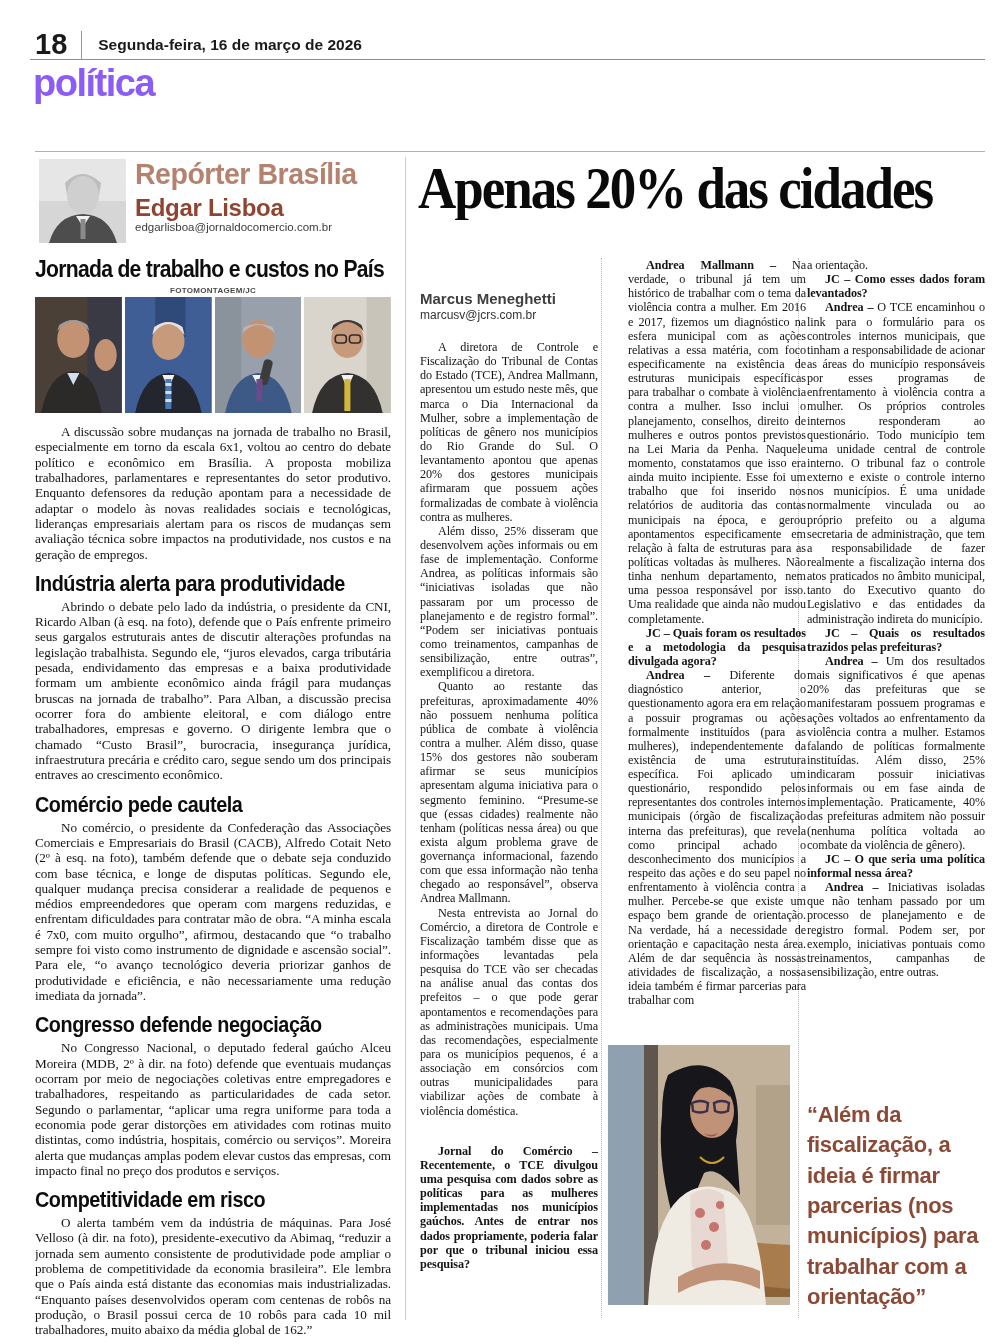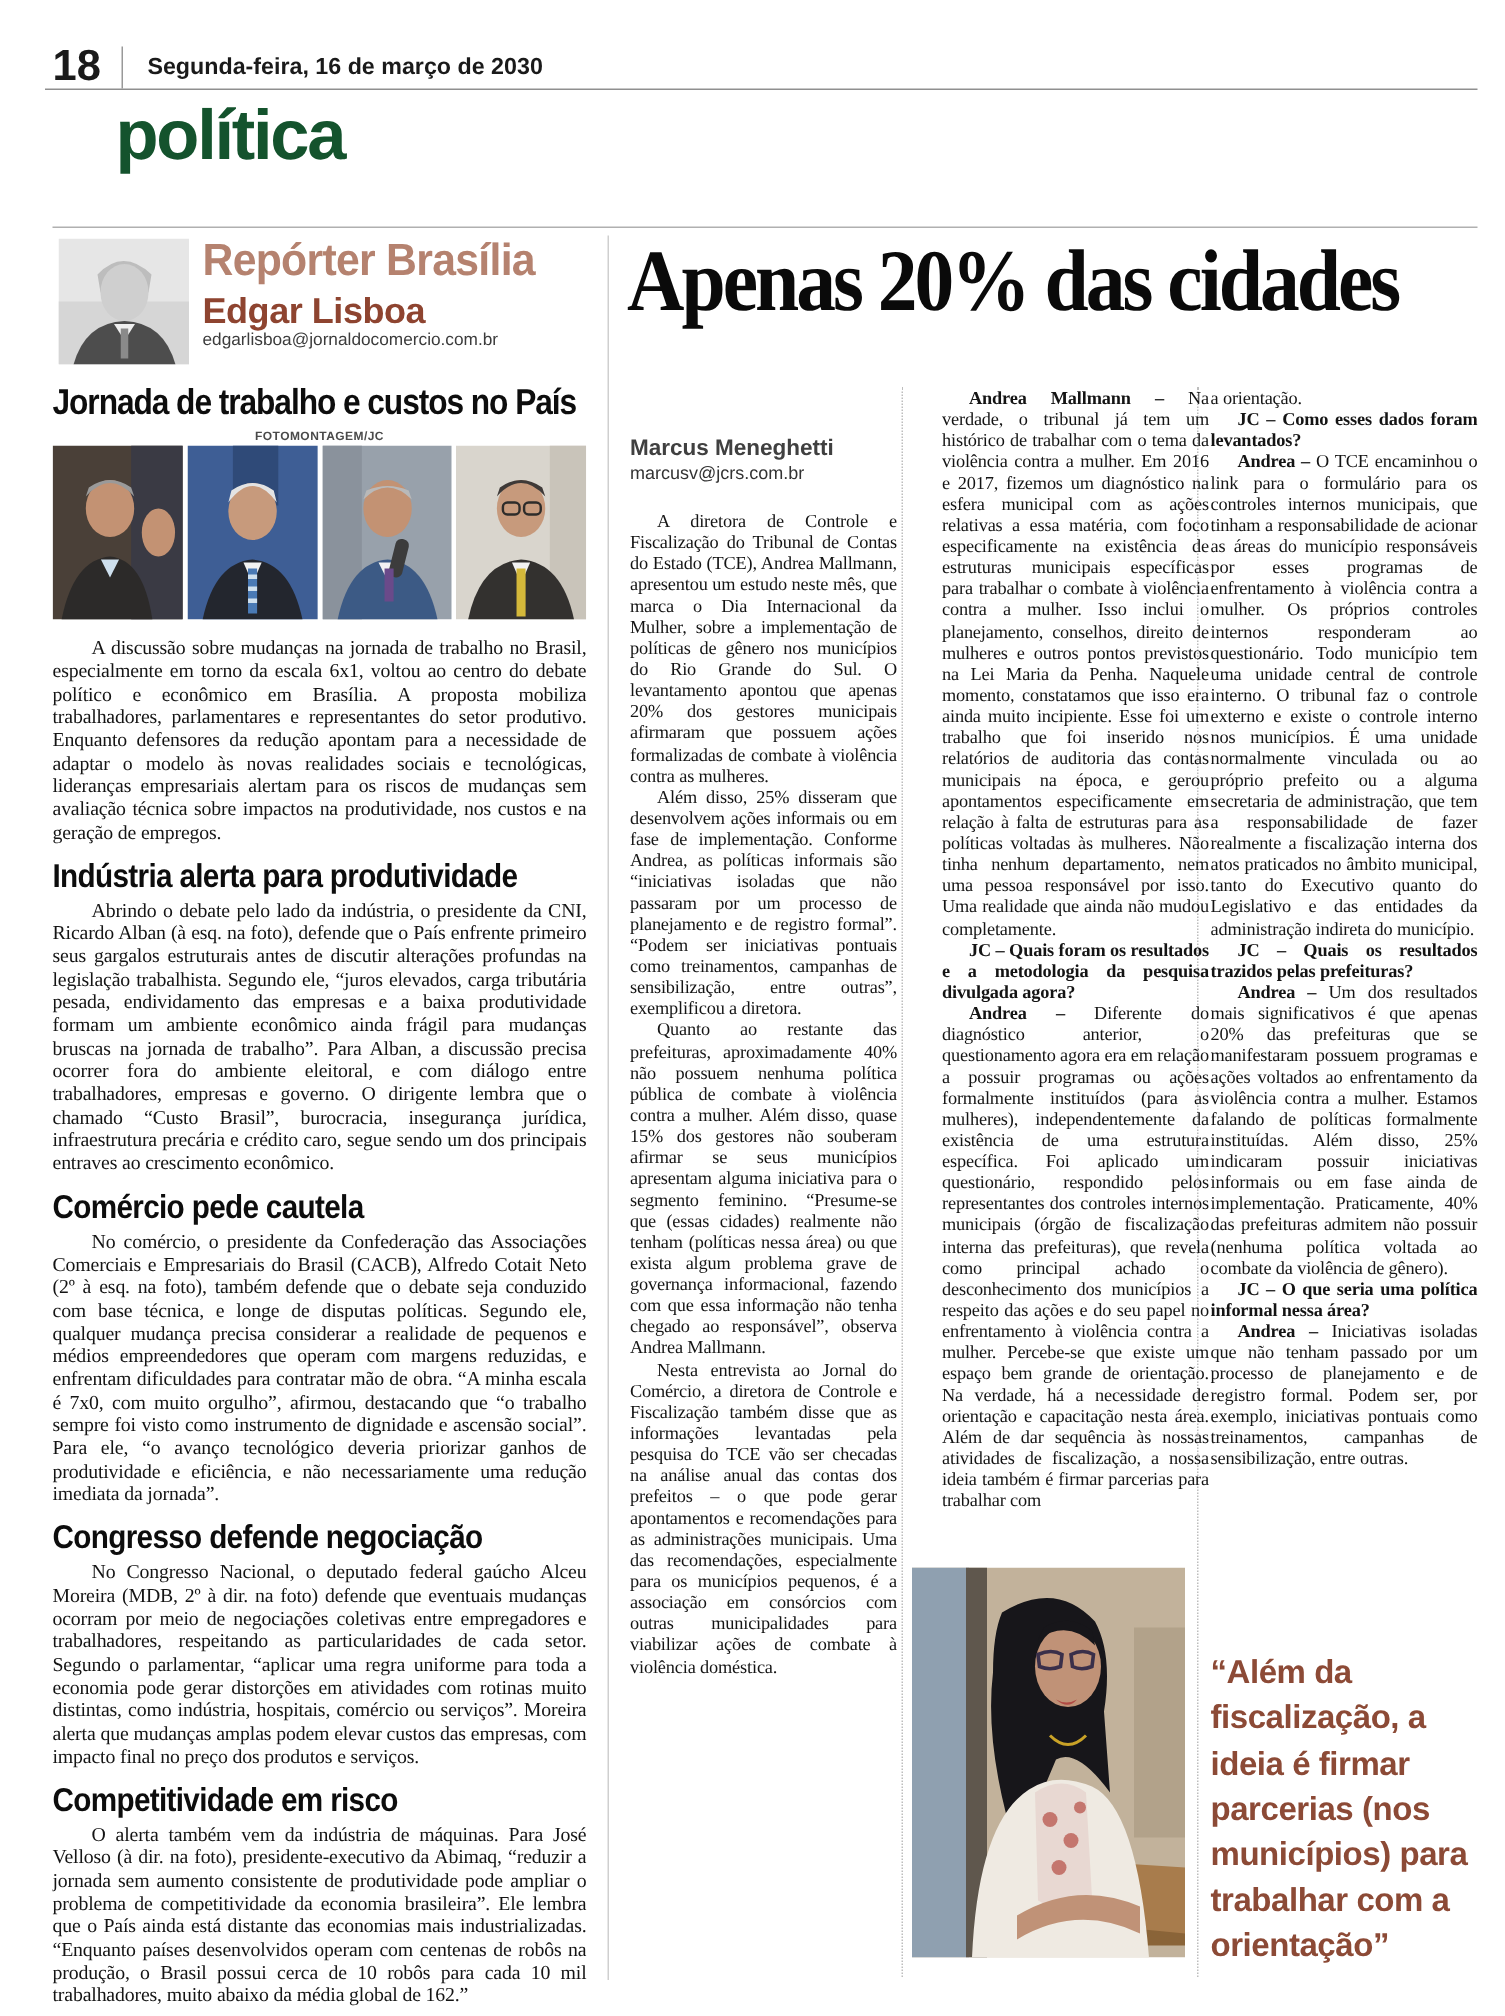--- a/index.html
+++ b/index.html
@@ -10,22 +10,22 @@
   }
 
   
   .page-header { position:absolute; left:35px; top:28px; display:flex; align-items:center; }
   .page-num { font-family:"Liberation Sans",sans-serif; font-weight:bold; font-size:29px; color:#1a1a1a;text-align:center; }
   .header-div { width:1px; height:28px; background:#999; margin:0 16px 0 14px; }
   .date-text { font-family:"Liberation Sans",sans-serif; font-weight:bold; font-size:15.5px; color:#1a1a1a; }
   .header-rule { position:absolute; left:30px; top:59px; width:955px; height:1px; background:#8f8f8f; }
   .section-title {
     position:absolute; left:33px; top:62px;
-    font-family:"Liberation Sans",sans-serif; font-weight:bold; font-size:47px;
-    letter-spacing:-1.5px; color:#14532d;margin-left:44px;
+    font-family:"Liberation Sans",sans-serif; font-weight:bold; font-size:38px;
+    letter-spacing:-1.5px; color:#8b5cf6;
   }
   .full-rule { position:absolute; left:35px; top:151px; width:950px; height:1px; background:#b0b0b0; }
 
   
   .feature { position:absolute; left:35px; top:157px; width:356px; height:1185px; overflow:hidden; }
   .reporter-block { position:relative; height:92px; }
   .reporter-photo { position:absolute; left:4px; top:2px; width:87px; height:84px; }
   .reporter-kicker {
     position:absolute; left:100px; top:0; font-family:"Liberation Sans",sans-serif;
     font-weight:bold; font-size:30px; color:#b5826f; letter-spacing:-0.5px;
@@ -90,21 +90,21 @@
     font-family:"Liberation Sans",sans-serif; font-weight:bold; font-size:22px; line-height:1.38;
     color:#8c4a36; letter-spacing:-0.3px;
   }
 </style>
 </head>
 <body>
 
 <div class="page-header">
   <span class="page-num">18</span>
   <span class="header-div"></span>
-  <span class="date-text">Segunda-feira, 16 de março de 2030</span>
+  <span class="date-text">Segunda-feira, 16 de março de 2026</span>
 </div>
 <div class="header-rule"></div>
 <h1 class="section-title">política</h1>
 <div class="full-rule"></div>
 
 <section class="feature">
   <div class="reporter-block">
     <svg class="reporter-photo" viewBox="0 0 87 84" preserveAspectRatio="none">
       <rect width="87" height="84" fill="#e6e6e6"></rect>
       <rect y="42" width="87" height="42" fill="#d6d6d6"></rect>
@@ -188,20 +188,21 @@
 <div class="col-div d2"></div>
 
 <div class="int-col" id="int-col1">
   <div class="int-author">Marcus Meneghetti</div>
   <div class="int-email">marcusv@jcrs.com.br</div>
   <div class="int-body-start">
       <p class="qa">A diretora de Controle e Fiscalização do Tribunal de Contas do Estado (TCE), Andrea Mallmann, apresentou um estudo neste mês, que marca o Dia Internacional da Mulher, sobre a implementação de políticas de gênero nos municípios do Rio Grande do Sul. O levantamento apontou que apenas 20% dos gestores municipais afirmaram que possuem ações formalizadas de combate à violência contra as mulheres.</p>
       <p class="qa">Além disso, 25% disseram que desenvolvem ações informais ou em fase de implementação. Conforme Andrea, as políticas informais são “iniciativas isoladas que não passaram por um processo de planejamento e de registro formal”. “Podem ser iniciativas pontuais como treinamentos, campanhas de sensibilização, entre outras”, exemplificou a diretora.</p>
       <p class="qa">Quanto ao restante das prefeituras, aproximadamente 40% não possuem nenhuma política pública de combate à violência contra a mulher. Além disso, quase 15% dos gestores não souberam afirmar se seus municípios apresentam alguma iniciativa para o segmento feminino. “Presume-se que (essas cidades) realmente não tenham (políticas nessa área) ou que exista algum problema grave de governança informacional, fazendo com que essa informação não tenha chegado ao responsável”, observa Andrea Mallmann.</p>
       <p class="qa">Nesta entrevista ao Jornal do Comércio, a diretora de Controle e Fiscalização também disse que as informações levantadas pela pesquisa do TCE vão ser checadas na análise anual das contas dos prefeitos – o que pode gerar apontamentos e recomendações para as administrações municipais. Uma das recomendações, especialmente para os municípios pequenos, é a associação em consórcios com outras municipalidades para viabilizar ações de combate à violência doméstica.</p>
+      <p class="qa q gap">Jornal do Comércio – Recentemente, o TCE divulgou uma pesquisa com dados sobre as políticas para as mulheres implementadas nos municípios gaúchos. Antes de entrar nos dados propriamente, poderia falar por que o tribunal iniciou essa pesquisa?</p>
     </div>
 </div>
 
 <div class="int-col" id="int-col2">
     <p class="qa"><strong>Andrea Mallmann – </strong>Na verdade, o tribunal já tem um histórico de trabalhar com o tema da violência contra a mulher. Em 2016 e 2017, fizemos um diagnóstico na esfera municipal com as ações relativas a essa matéria, com foco especificamente na existência de estruturas municipais específicas para trabalhar o combate à violência contra a mulher. Isso inclui o planejamento, conselhos, direito de mulheres e outros pontos previstos na Lei Maria da Penha. Naquele momento, constatamos que isso era ainda muito incipiente. Esse foi um trabalho que foi inserido nos relatórios de auditoria das contas municipais na época, e gerou apontamentos especificamente em relação à falta de estruturas para as políticas voltadas às mulheres. Não tinha nenhum departamento, nem uma pessoa responsável por isso. Uma realidade que ainda não mudou completamente.</p>
     <p class="qa q">JC – Quais foram os resultados e a metodologia da pesquisa divulgada agora?</p>
     <p class="qa"><strong>Andrea – </strong>Diferente do diagnóstico anterior, o questionamento agora era em relação a possuir programas ou ações formalmente instituídos (para as mulheres), independentemente da existência de uma estrutura específica. Foi aplicado um questionário, respondido pelos representantes dos controles internos municipais (órgão de fiscalização interna das prefeituras), que revela como principal achado o desconhecimento dos municípios a respeito das ações e do seu papel no enfrentamento à violência contra a mulher. Percebe-se que existe um espaço bem grande de orientação. Na verdade, há a necessidade de orientação e capacitação nesta área. Além de dar sequência às nossas atividades de fiscalização, a nossa ideia também é firmar parcerias para trabalhar com</p>
   </div>
 
 <div class="int-col" id="int-col3">

